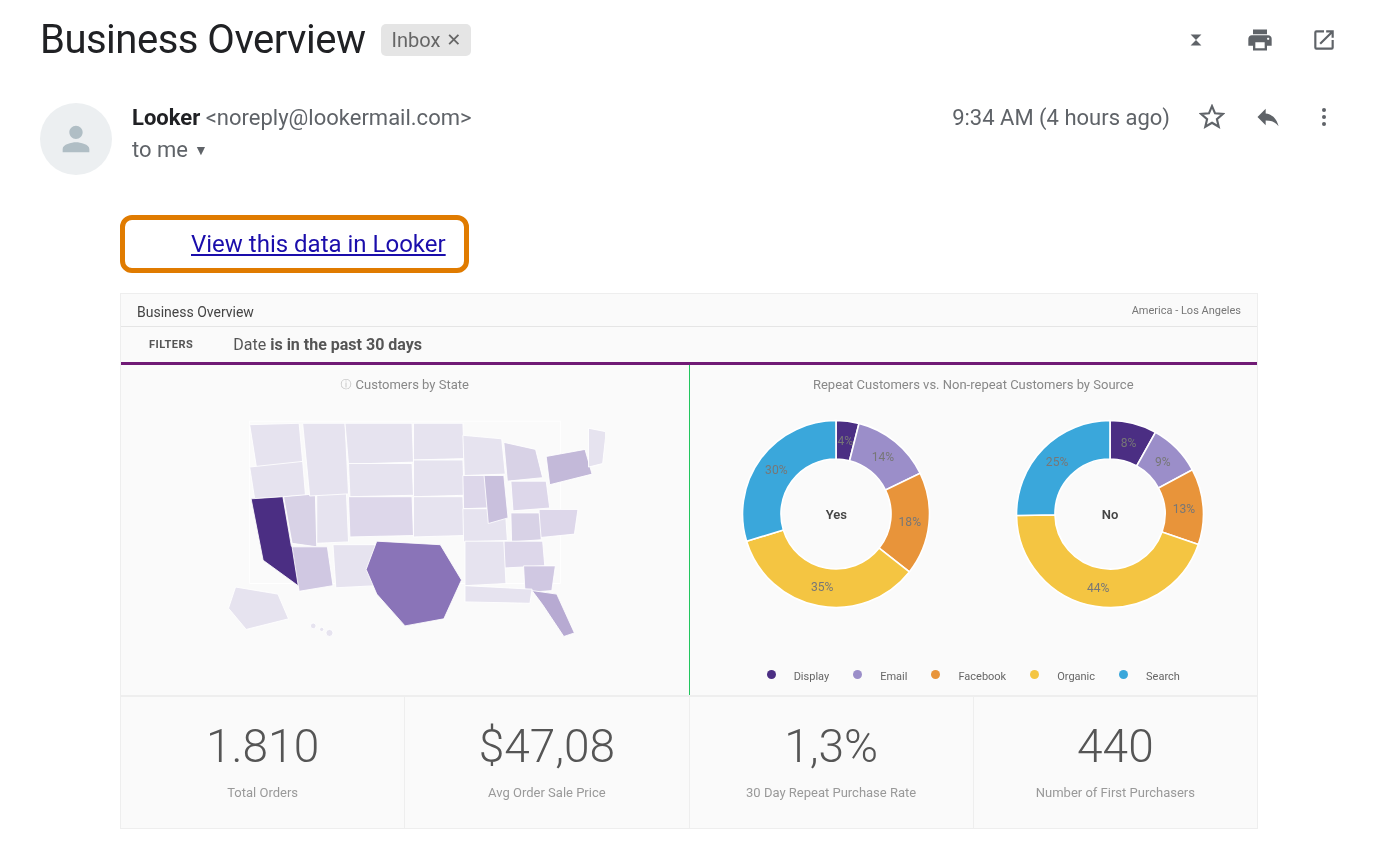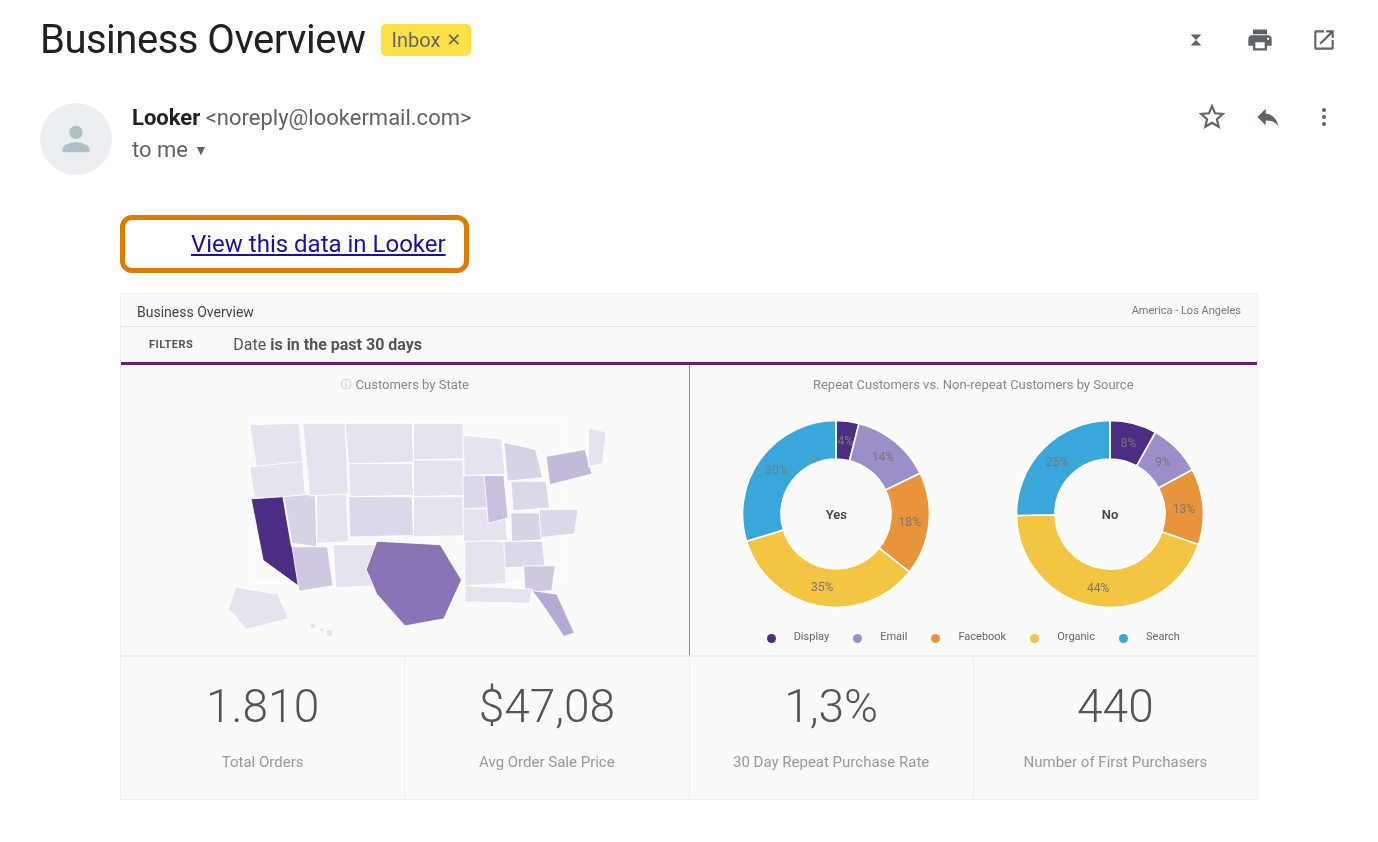--- a/index.html
+++ b/index.html
@@ -1,21 +1,21 @@
 <!DOCTYPE html>
 <html><head>
 <meta charset="utf-8">
 <style>
   * { box-sizing: border-box; margin: 0; padding: 0; }
   body { font-family: 'Google Sans', Roboto, Arial, sans-serif; background: #fff; color: #202124; width: 1378px; }
   .container { padding: 16px 40px; }
   .header-row { display: flex; align-items: center; justify-content: space-between; margin-bottom: 40px; }
   .subject-wrap { display: flex; align-items: center; gap: 16px; }
   .subject { font-size: 40px; font-weight: 400; color: #202124; letter-spacing: -0.5px; }
-  .label-chip { background: #fde047; color: #666; font-size: 20px; padding: 4px 10px; border-radius: 5px; display: inline-flex; align-items: center; gap: 6px; }
+  .label-chip { background: #e5e5e5; color: #666; font-size: 20px; padding: 4px 10px; border-radius: 5px; display: inline-flex; align-items: center; gap: 6px; }
   .label-chip .x { font-size: 18px; color: #666; }
   .header-actions { display: flex; gap: 36px; align-items: center; }
   .icon-btn { width: 28px; height: 28px; display: flex; align-items: center; justify-content: center; cursor: pointer; color: #5f6368; }
   .sender-row { display: flex; align-items: flex-start; gap: 20px; margin-bottom: 30px; }
   .avatar { width: 72px; height: 72px; border-radius: 50%; background: #eceff1; display: flex; align-items: center; justify-content: center; flex-shrink: 0; }
   .avatar svg { fill: #b0bec5; }
   .sender-info { flex: 1; }
   .sender-line1 { display: flex; align-items: center; justify-content: space-between; }
   .sender-name-wrap { font-size: 22px; }
   .sender-name { font-weight: 700; }
@@ -37,27 +37,27 @@
   .panel { flex: 1; padding: 12px 10px 8px; position: relative; }
   .panel + .panel { border-left: 1px solid #22c55e; }
   .panel-title { text-align: center; font-size: 13px; color: #888; margin-bottom: 8px; display: flex; justify-content: center; align-items: center; gap: 4px; }
   .map-wrap { display: flex; justify-content: center; }
   .donuts-row { display: flex; justify-content: space-around; align-items: center; padding-top: 4px; }
   .donut-wrap { position: relative; width: 220px; height: 220px; }
   .donut-wrap svg { width: 100%; height: 100%; }
   .donut-center { position: absolute; top: 50%; left: 50%; transform: translate(-50%, -50%); font-size: 13px; font-weight: 600; color: #444; }
   .pct-label { font-size: 11px; fill: #777; }
   .legend { display: flex; justify-content: center; gap: 24px; font-size: 11px; color: #666; padding: 6px 0 4px; }
-  .legend-item { display: flex; align-items: flex-end; gap: 18px; }
+  .legend-item { display: flex; align-items: flex-start; gap: 18px; margin-top: 40px; }
   .legend-swatch { width: 9px; height: 9px; border-radius: 50%; }
   .stats-row { display: flex; border-top: 2px solid #eee; }
   .stat { flex: 1; text-align: center; padding: 22px 10px 28px; }
   .stat + .stat { border-left: 1px solid #eee; }
   .stat-value { font-size: 46px; font-weight: 300; color: #555; }
-  .stat-label { font-size: 15px; color: #999; margin-top: 20px; }
+  .stat-label { font-size: 13px; color: #999; margin-top: 12px; }
 </style>
 </head>
 <body>
 
 <div class="container">
 
   <div class="header-row">
     <div class="subject-wrap">
       <h1 class="subject">Business Overview</h1>
       <span class="label-chip">
@@ -90,20 +90,21 @@
           <path d="M12 12c2.21 0 4-1.79 4-4s-1.79-4-4-4-4 1.79-4 4 1.79 4 4 4zm0 2c-2.67 0-8 1.34-8 4v2h16v-2c0-2.66-5.33-4-8-4z"></path>
         </svg>
     </div>
     <div class="sender-info">
       <div class="sender-line1">
         <div class="sender-name-wrap">
           <span class="sender-name">Looker</span>
           <span class="sender-email">&lt;noreply@lookermail.com&gt;</span>
         </div>
         <div class="sender-meta">
+          <span>9:34 AM (4 hours ago)</span>
           <span class="icon-btn">
             <svg width="26" height="26" viewBox="0 0 24 24">
                 <path fill="none" stroke="#5f6368" stroke-width="2" d="M12 17.27L18.18 21l-1.64-7.03L22 9.24l-7.19-.61L12 2 9.19 8.63 2 9.24l5.46 4.73L5.82 21z"></path>
               </svg>
           </span>
           <span class="icon-btn">
             <svg width="28" height="28" viewBox="0 0 24 24">
                 <path fill="#5f6368" d="M10 9V5l-7 7 7 7v-4.1c5 0 8.5 1.6 11 5.1-1-5-4-10-11-11z"></path>
               </svg>
           </span>

